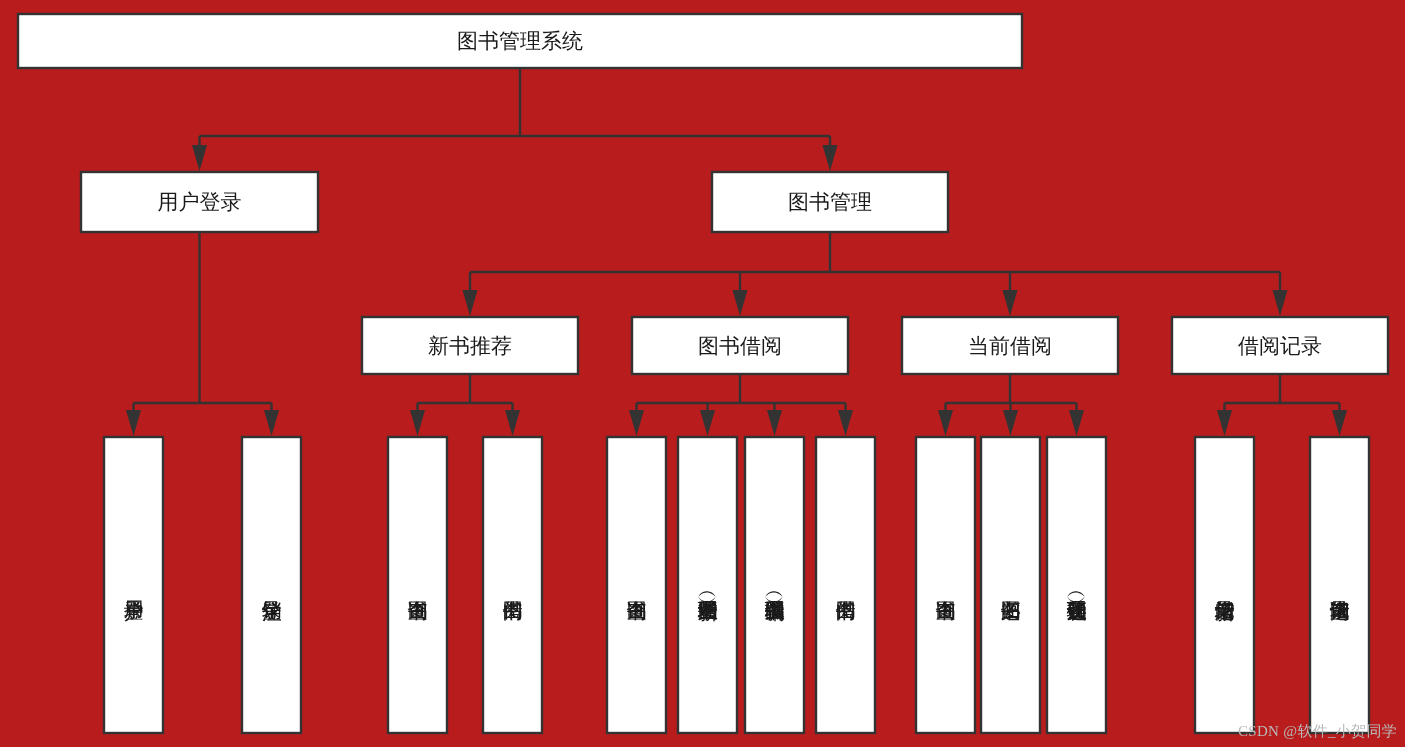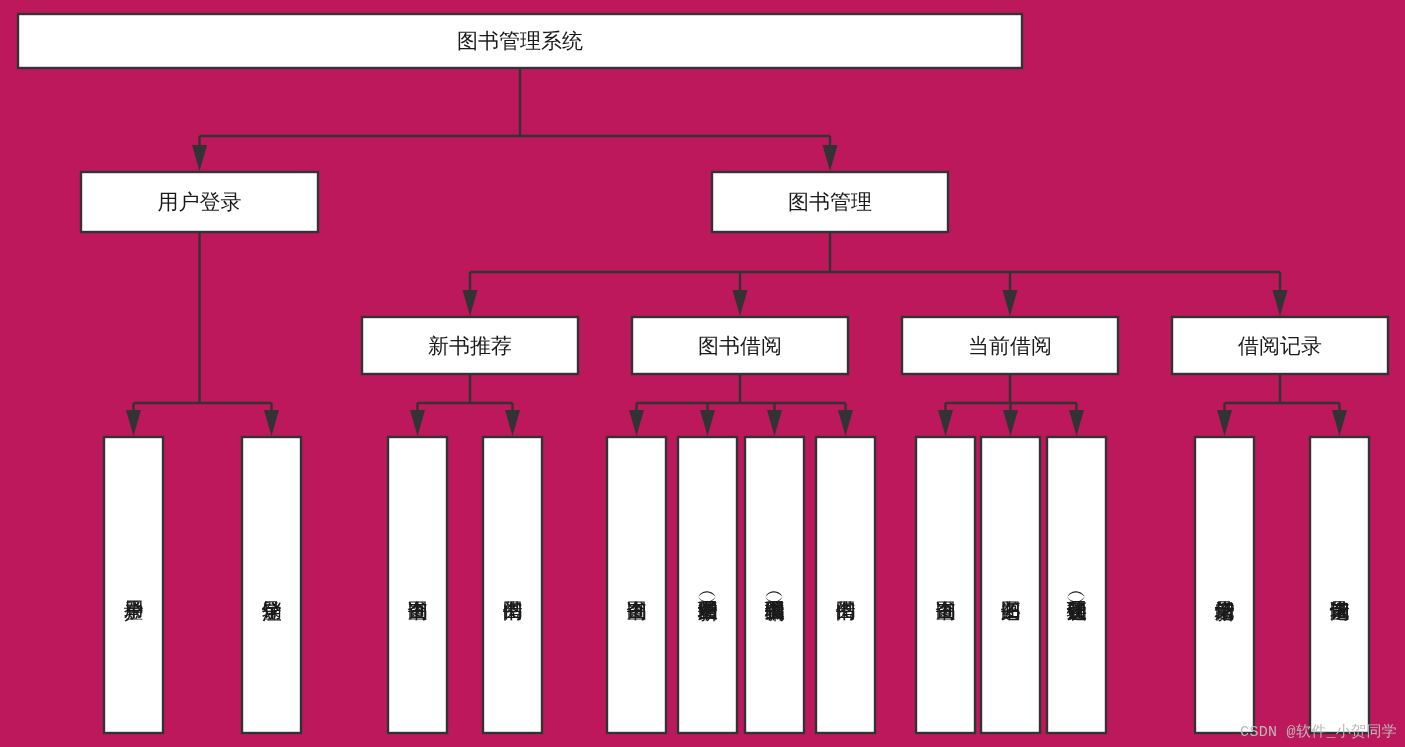--- a/index.html
+++ b/index.html
@@ -11,21 +11,21 @@
   body {
     width: 1405px;
     height: 747px;
     font-family: "DejaVu Sans", "Liberation Sans", sans-serif;
     overflow: hidden;
   }
   #diagram-root {
     position: relative;
     width: 1405px;
     height: 747px;
-    background: #be185d;
+    background: #b91c1c;
   }
   svg.diagram-canvas {
     position: absolute;
     left: 0;
     top: 0;
     width: 1405px;
     height: 747px;
     display: block;
   }
   .node-box {
@@ -51,21 +51,21 @@
   }
   .node-label.horizontal {
     font-size: 21px;
   }
   .watermark {
     position: absolute;
     right: 8px;
     bottom: 6px;
     font-size: 15px;
     color: #b9b9b9;
-    font-family: Liberation Mono, monospace;
+    font-family: Liberation Serif, serif;
     white-space: nowrap;
     letter-spacing: 0.3px;
     pointer-events: none;
   }
 </style>
 </head>
 <body>
 
 <div id="diagram-root">
   <svg class="diagram-canvas" viewBox="0 0 1405 747" preserveAspectRatio="none">

